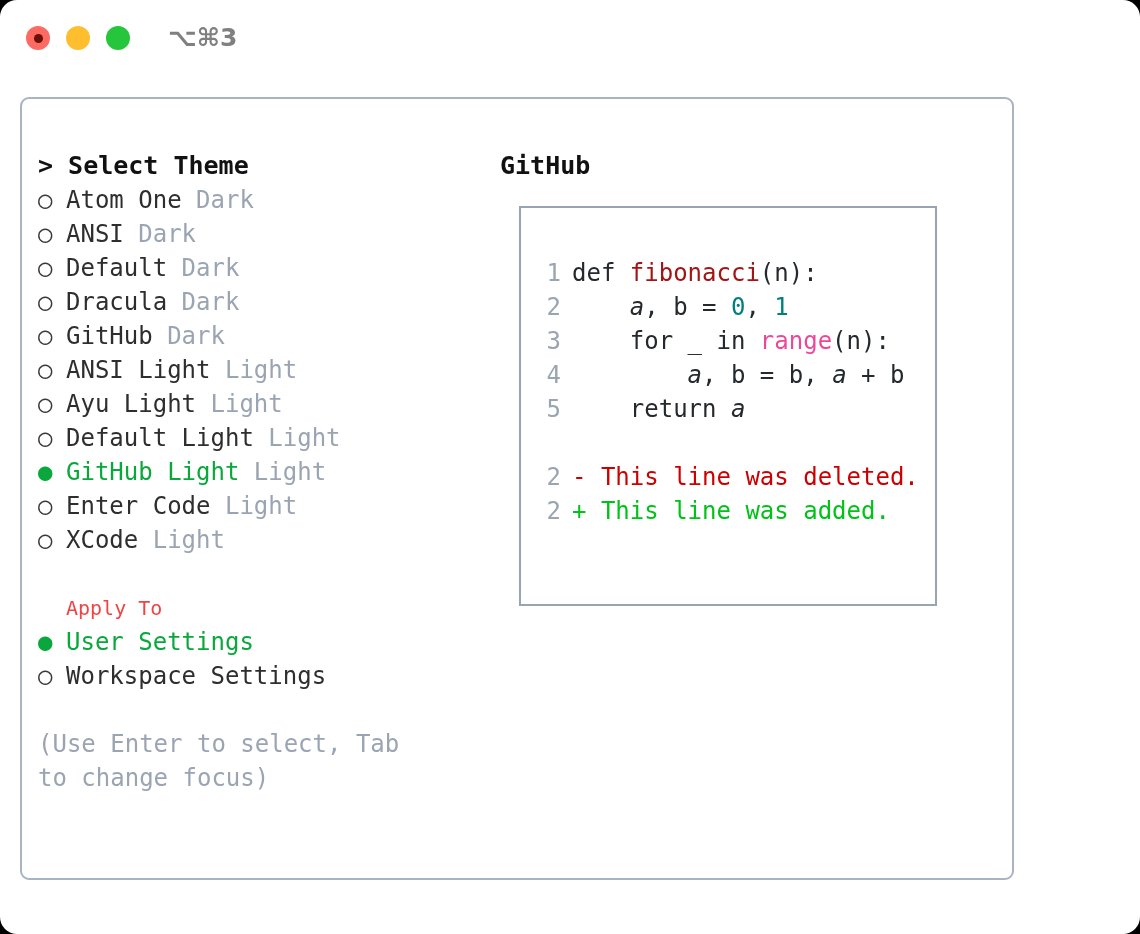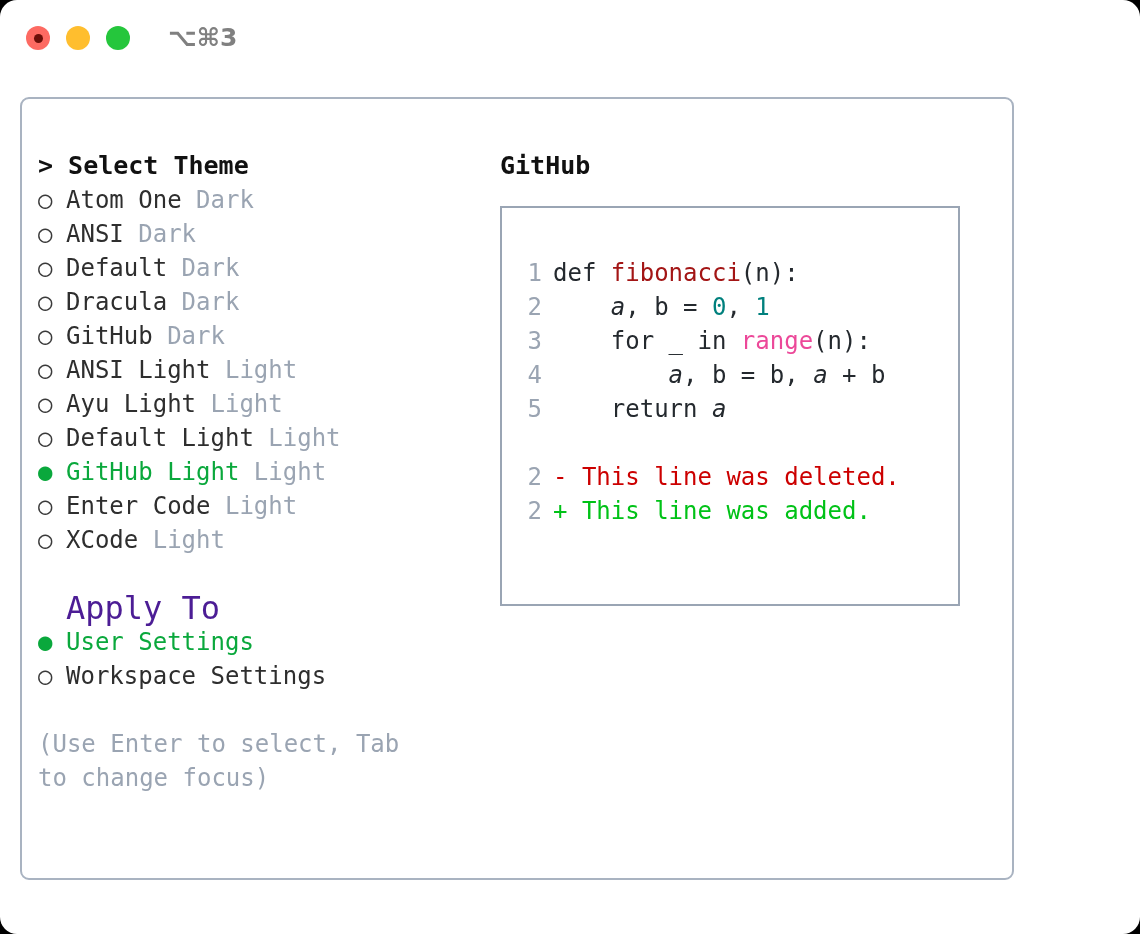--- a/index.html
+++ b/index.html
@@ -123,23 +123,23 @@
   .marker.off { color: #3a3a3a; }
   .opt.selected .opt-label { color: #0aa83c; }
   .opt-label { color: #2e2e2e; }
   .opt-tag {
     color: #9aa4b2;
   }
 
   .section-spacer { height: 34px; }
 
   .group-header {
-    font-size: 32px;
-    line-height: 34px;
-    color: #4c1d95;
+    font-size: 20px;
+    line-height: 34px;
+    color: #ef4444;
     white-space: pre;
     padding-left: 28px;
   }
 
   .hint {
     margin-top: 34px;
     font-size: 24px;
     line-height: 34px;
     color: #9aa4b2;
     width: 400px;
@@ -150,26 +150,27 @@
   .preview-header {
     font-size: 25px;
     font-weight: bold;
     color: #111111;
     line-height: 34px;
     white-space: pre;
   }
 
   .preview-box {
     margin-top: 23px;
-    width: 460px;
+    width: 418px;
     height: 400px;
     border: 2px solid #9aa5b4;
     box-sizing: border-box;
     background: #ffffff;
     padding: 48px 0 2px 18px;
+    margin-left: 19px;
   }
 
   .code-line {
     font-size: 24px;
     line-height: 34px;
     white-space: pre;
     color: #24292e;
   }
   .ln {
     color: #9aa4b2;

